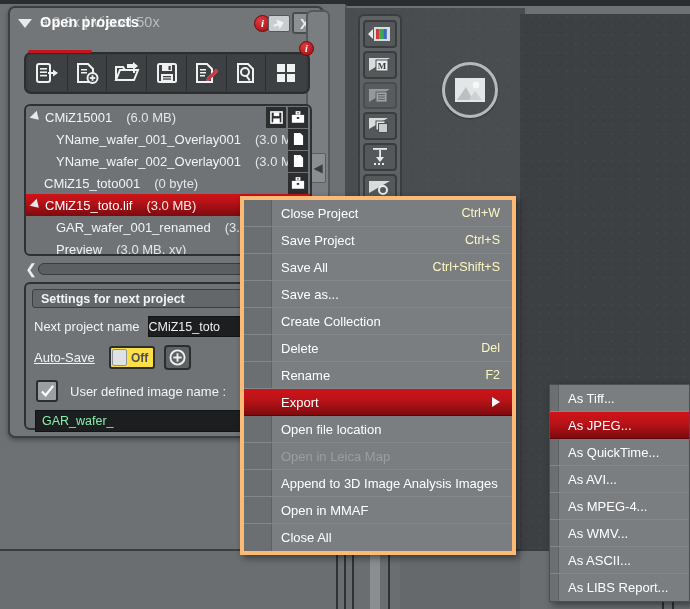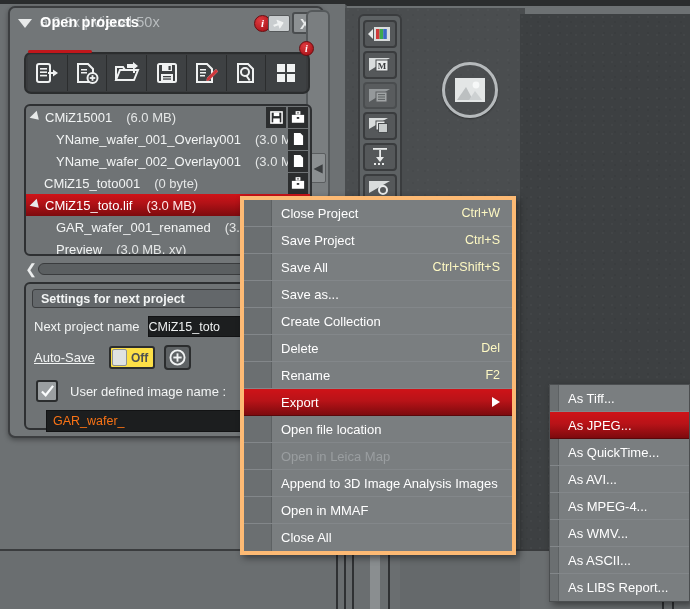--- a/index.html
+++ b/index.html
@@ -217,22 +217,22 @@
     border:2px solid #2b2d2e; border-radius:4px;
     display:flex;align-items:center;justify-content:center;
   }
   .cbrow { display:flex; align-items:center; margin:10px 0 0 10px; }
   .cbox {
     width:22px;height:22px; background:#9b9fa1; border:2px solid #2b2d2e; border-radius:3px;
     display:flex;align-items:center;justify-content:center;
   }
   .cb-label { margin-left:12px; font-size:13px; color:#f2f4f4; }
   .name-input {
-    margin:8px 6px 0 20px; height:22px; background:#1c1e1f; border:1px solid #121314;
-    color:#f97316; font-size:12.5px; display:flex; align-items:center; padding-left:6px;
+    margin:8px 6px 0 9px; height:22px; background:#1c1e1f; border:1px solid #121314;
+    color:#86efac; font-size:12.5px; display:flex; align-items:center; padding-left:6px;
   }
 
   
   .rail {
     position:absolute; left:358px; top:14px; width:44px; height:194px;
     background:#5e6264; border:2px solid #3a3c3e; border-radius:6px;
     padding:4px 0; display:flex; flex-direction:column; align-items:center; gap:3px;
     overflow:hidden;
   }
   .rbtn {

